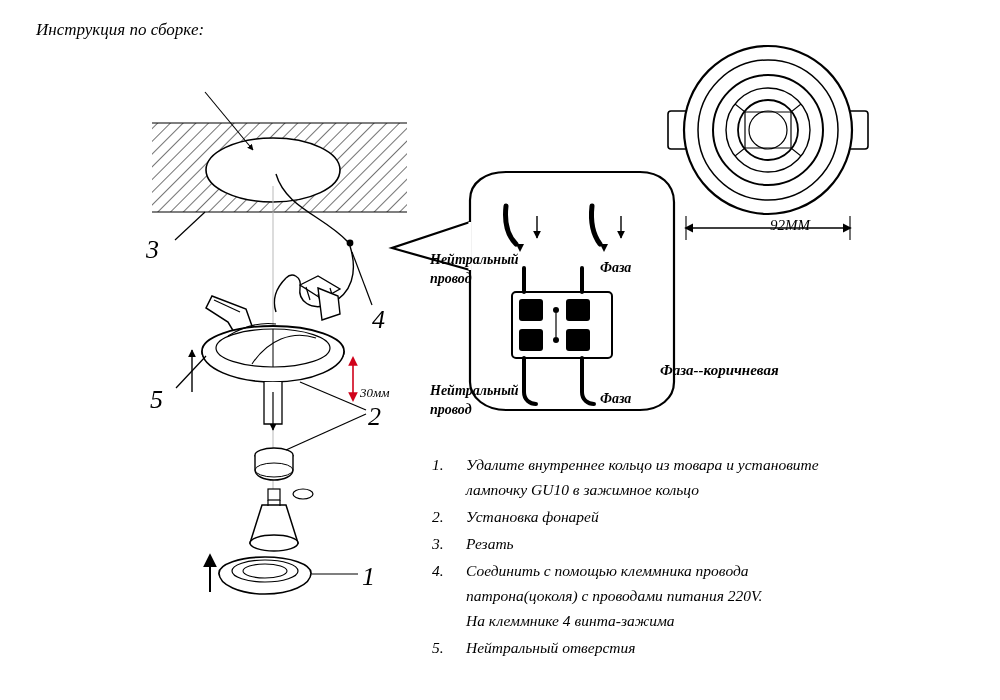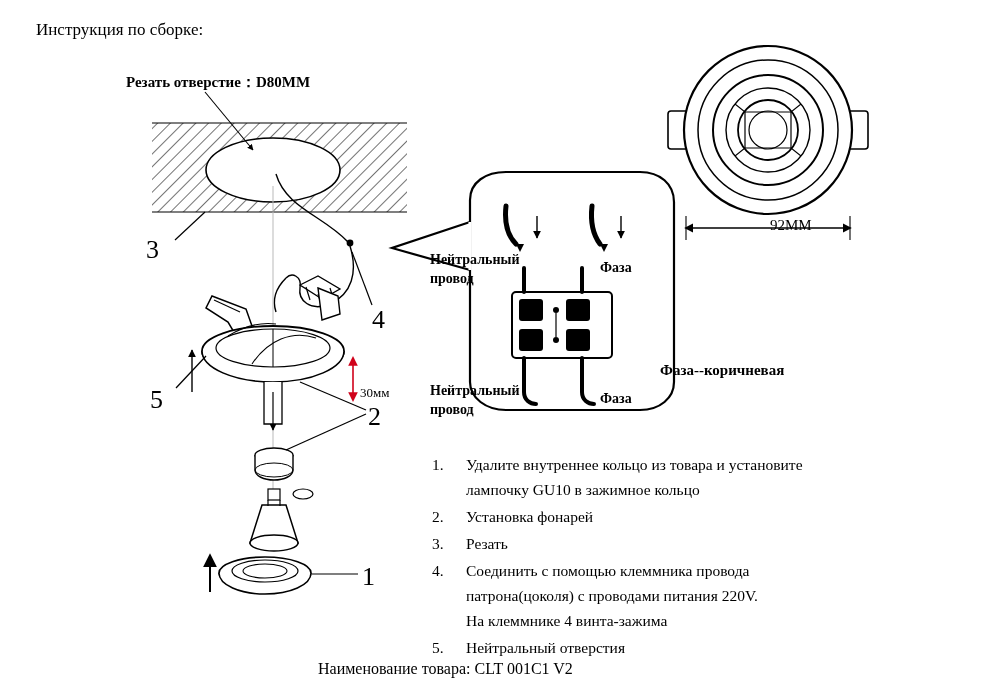--- a/index.html
+++ b/index.html
@@ -13,20 +13,21 @@
     position: relative;
     font-family: "Liberation Serif", serif;
     color: #000;
     overflow: hidden;
   }
   .page {
     position: absolute;
     left: 0; top: 0;
     width: 816px;
     height: 700px;
+    font-style: italic;
   }
   .txt {
     position: absolute;
     white-space: pre;
     font-family: "Liberation Serif", serif;
     color: #000;
   }
   #title {
     left: 36px;
     top: 20px;
@@ -285,21 +286,20 @@
 
     <g>
       <line x1="686" y1="228" x2="850" y2="228" stroke="#000" stroke-width="1.3" marker-start="url(#arrow)" marker-end="url(#arrow)"></line>
       <line x1="686" y1="216" x2="686" y2="240" stroke="#000" stroke-width="1.1"></line>
       <line x1="850" y1="216" x2="850" y2="240" stroke="#000" stroke-width="1.1"></line>
     </g>
   </svg>
 
   <div class="txt" id="title">Инструкция по сборке:</div>
 
-  <div class="txt" id="cut-label">Резать отверстие：D80MM</div>
   <div class="txt" id="dim92">92MM</div>
   <div class="txt" id="dim30">30мм</div>
 
   <div class="txt bignum" id="num1">1</div>
   <div class="txt bignum" id="num2">2</div>
   <div class="txt bignum" id="num3">3</div>
   <div class="txt bignum" id="num4">4</div>
   <div class="txt bignum" id="num5">5</div>
 
   <div class="txt wirelabel" id="neutral-top">Нейтральный
@@ -330,15 +330,14 @@
       <span class="body">Соединить с помощью клеммника провода
 патрона(цоколя) с проводами питания 220V.
 На клеммнике 4 винта-зажима</span>
     </div>
     <div class="step">
       <span class="idx">5.</span>
       <span class="body">Нейтральный отверстия</span>
     </div>
   </div>
 
-  <div class="txt" id="product">Наименование товара: CLT 001C1 V2</div>
 
 </div>
 
 </body></html>

